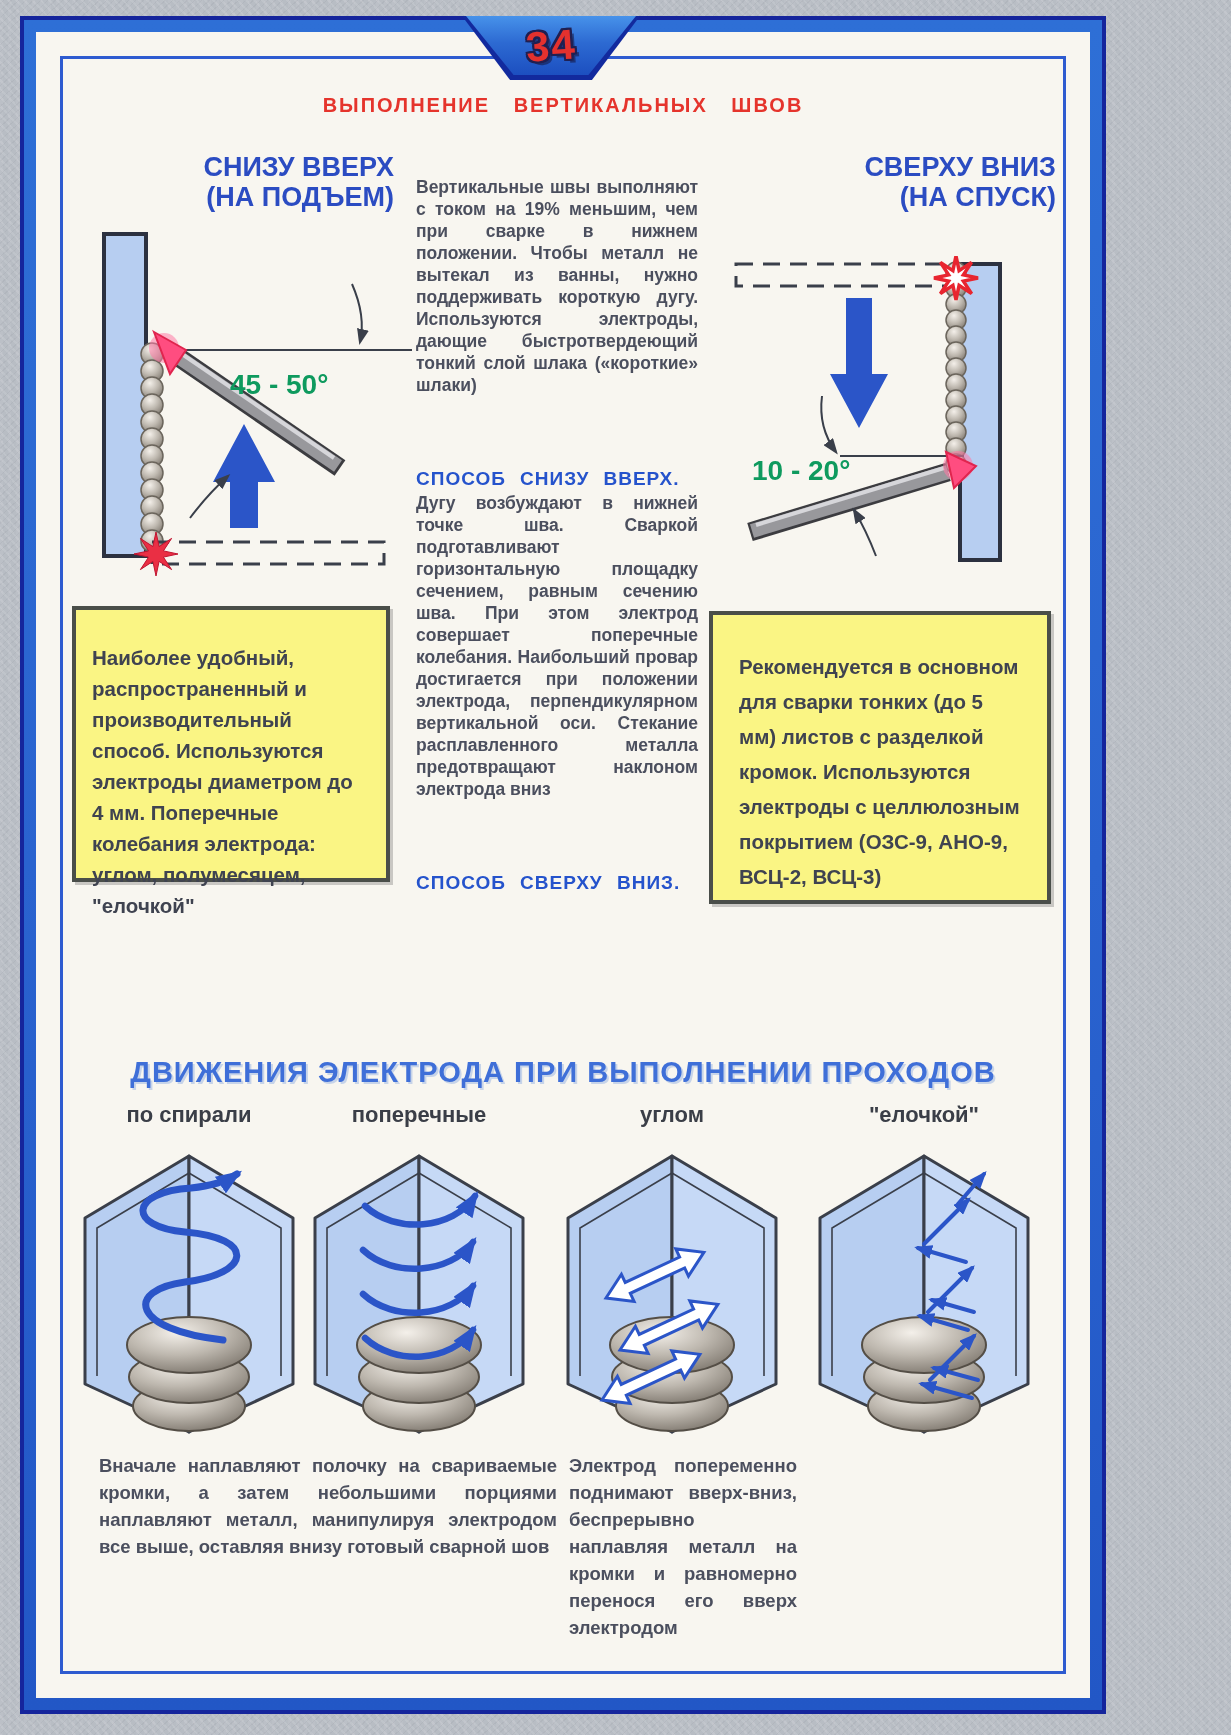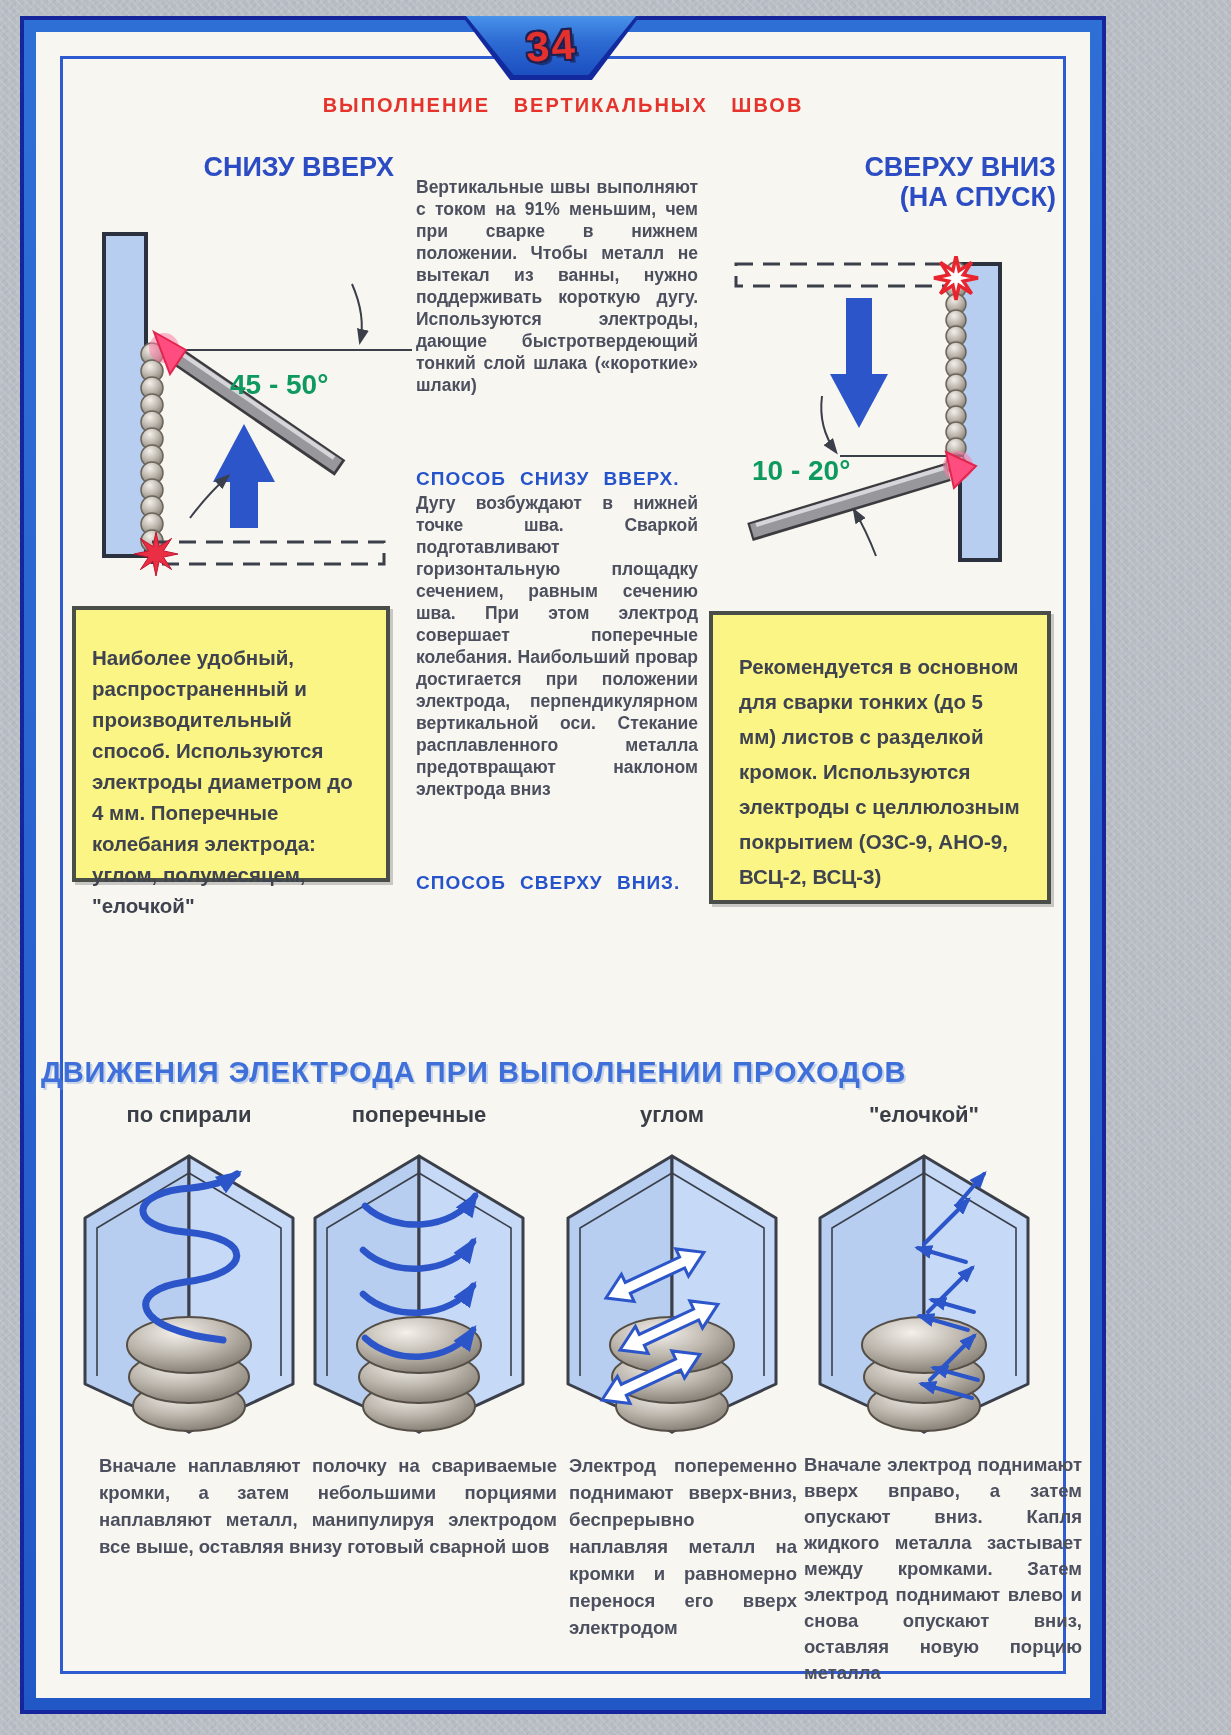--- a/index.html
+++ b/index.html
@@ -57,24 +57,23 @@
     color:#3f4350;font-weight:bold;box-shadow:3px 3px 0 rgba(60,60,60,.25);
   }
   .note-box.left{left:48px;top:586px;width:318px;height:276px;padding:32px 20px 0 16px;font-size:20.5px;line-height:31px;}
   .note-box.right{left:685px;top:591px;width:342px;height:293px;padding:34px 24px 4px 26px;font-size:20.5px;line-height:35px;}
 
   .diagram{position:absolute;}
   .diagram.up{left:70px;top:208px;}
   .diagram.down{left:700px;top:236px;}
 
   .mv-title{
-    position:absolute;left:0;top:1036px;width:100%;text-align:left;
+    position:absolute;left:0;top:1036px;width:100%;text-align:center;
     font-size:29px;font-weight:bold;color:#3f6fd8;letter-spacing:1px;
     text-shadow:2px 2px 0 rgba(110,150,220,.35);
-    padding-left:17px;
   }
   .pattern-label{position:absolute;top:1082px;width:232px;text-align:center;font-size:22px;font-weight:bold;color:#3a3e47;}
   .pattern-svg{position:absolute;top:1120px;}
   .px0{left:49px;} .px1{left:279px;} .px2{left:532px;} .px3{left:784px;}
 
   .caption{position:absolute;top:1432px;color:#4b4f5e;font-weight:bold;font-size:18.5px;line-height:27px;text-align:justify;}
   .caption.c0{left:75px;width:458px;}
   .caption.c1{left:545px;width:228px;}
   .caption.c2{left:780px;width:278px;line-height:26px;}
 
@@ -126,29 +125,30 @@
         <span class="tab-num">34</span>
       </div>
     </div>
 
     <div class="content">
 
       <div class="main-title">ВЫПОЛНЕНИЕ ВЕРТИКАЛЬНЫХ ШВОВ</div>
 
       <div class="side-head left">
         <div>СНИЗУ ВВЕРХ</div>
+        <div>(НА ПОДЪЕМ)</div>
       </div>
 
       <div class="side-head right">
         <div>СВЕРХУ ВНИЗ</div>
         <div>(НА СПУСК)</div>
       </div>
 
       <div class="center-col">
-        <p>Вертикальные швы выполняют с током на 91% меньшим, чем при сварке в нижнем положении. Чтобы металл не вытекал из ванны, нужно поддерживать короткую дугу. Используются электроды, дающие быстротвердеющий тонкий слой шлака («короткие» шлаки)</p>
+        <p>Вертикальные швы выполняют с током на 19% меньшим, чем при сварке в нижнем положении. Чтобы металл не вытекал из ванны, нужно поддерживать короткую дугу. Используются электроды, дающие быстротвердеющий тонкий слой шлака («короткие» шлаки)</p>
         <div class="method-head">СПОСОБ СНИЗУ ВВЕРХ.</div>
         <p>Дугу возбуждают в нижней точке шва. Сваркой подготавливают горизонтальную площадку сечением, равным сечению шва. При этом электрод совершает поперечные колебания. Наибольший провар достигается при положении электрода, перпендикулярном вертикальной оси. Стекание расплавленного металла предотвращают наклоном электрода вниз</p>
         <div class="method-head">СПОСОБ СВЕРХУ ВНИЗ.</div>
       </div>
 
       <svg class="diagram up" width="330" height="370" viewBox="0 0 330 370">
         <rect x="10" y="6" width="42" height="322" fill="#b7cef1" stroke="#2c3140" stroke-width="4"></rect>
         <g>
           <circle cx="58" cy="126" r="11" fill="url(#gbead)" stroke="#6b655c" stroke-width="1.5"></circle>
           <circle cx="58" cy="143" r="11" fill="url(#gbead)" stroke="#6b655c" stroke-width="1.5"></circle>
@@ -256,17 +256,16 @@
           <path d="M 166,172 L 124,160" marker-end="url(#mblues)"></path>
           <path d="M 120,172 L 164,128" marker-end="url(#mblues)"></path>
           <path d="M 158,122 L 110,108" marker-end="url(#mblues)"></path>
           <path d="M 116,104 L 160,60" marker-end="url(#mblues)"></path>
           <path d="M 150,64 L 176,34" marker-end="url(#mblues)"></path>
         </g>
       </svg>
 
       <div class="caption c0">Вначале наплавляют полочку на свариваемые кромки, а затем небольшими порциями наплавляют металл, манипулируя электродом все выше, оставляя внизу готовый сварной шов</div>
       <div class="caption c1">Электрод попеременно поднимают вверх-вниз, беспрерывно наплавляя металл на кромки и равномерно перенося его вверх электродом</div>
-      <div class="caption c2">Вначале электрод поднимают вверх вправо, а затем опускают вниз. Капля жидкого металла застывает между кромками. Затем электрод поднимают влево и снова опускают вниз, оставляя новую порцию металла</div>
 
     </div>
   </div>
 </div>
 
 </body></html>

